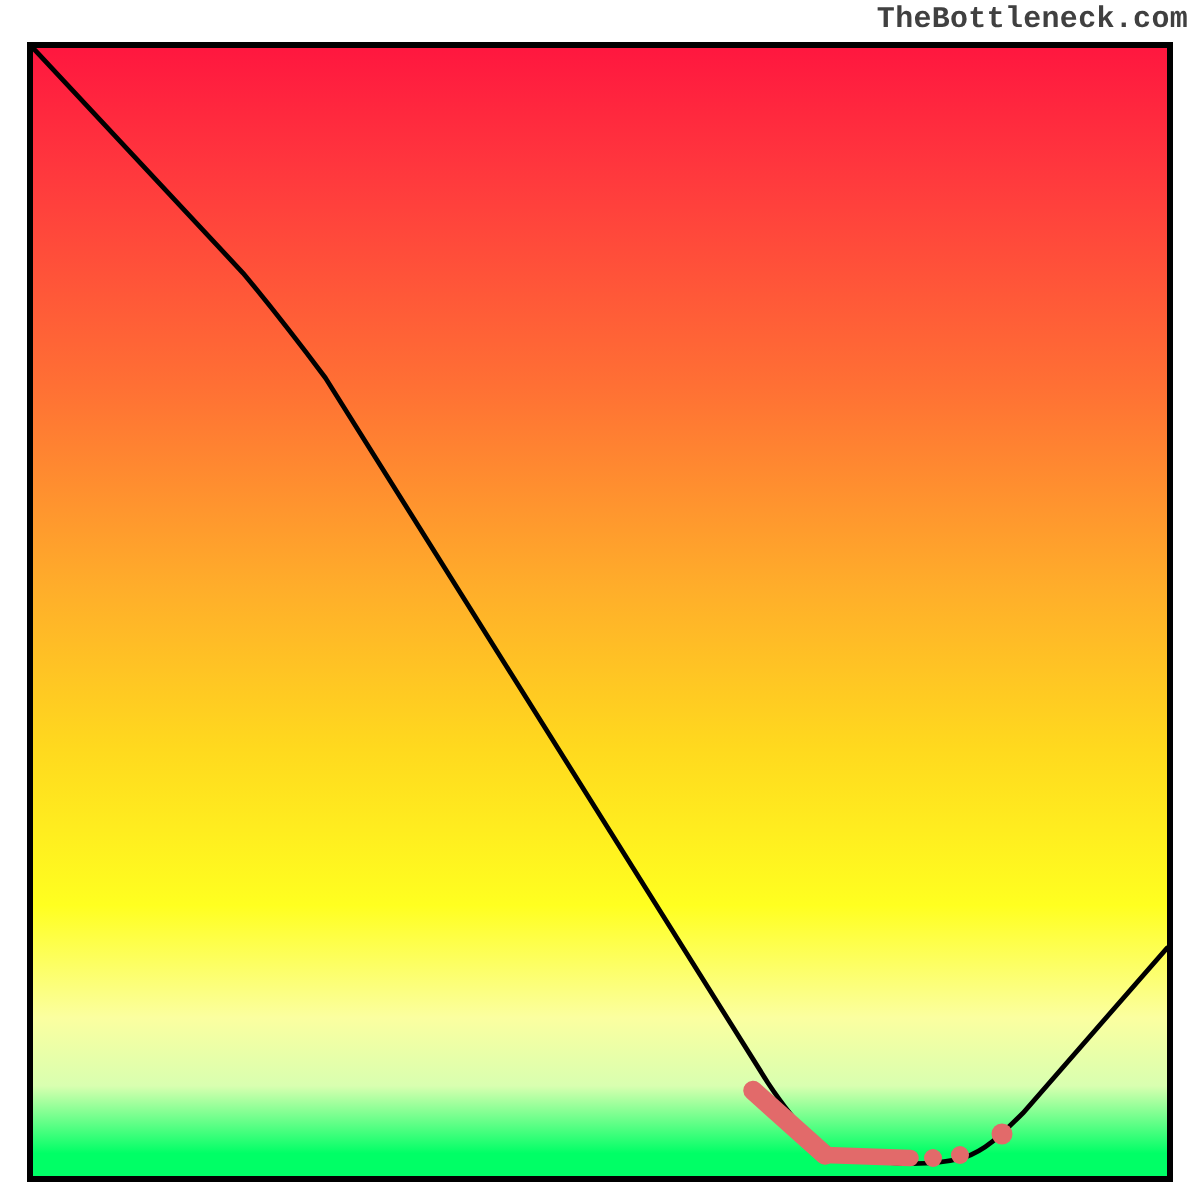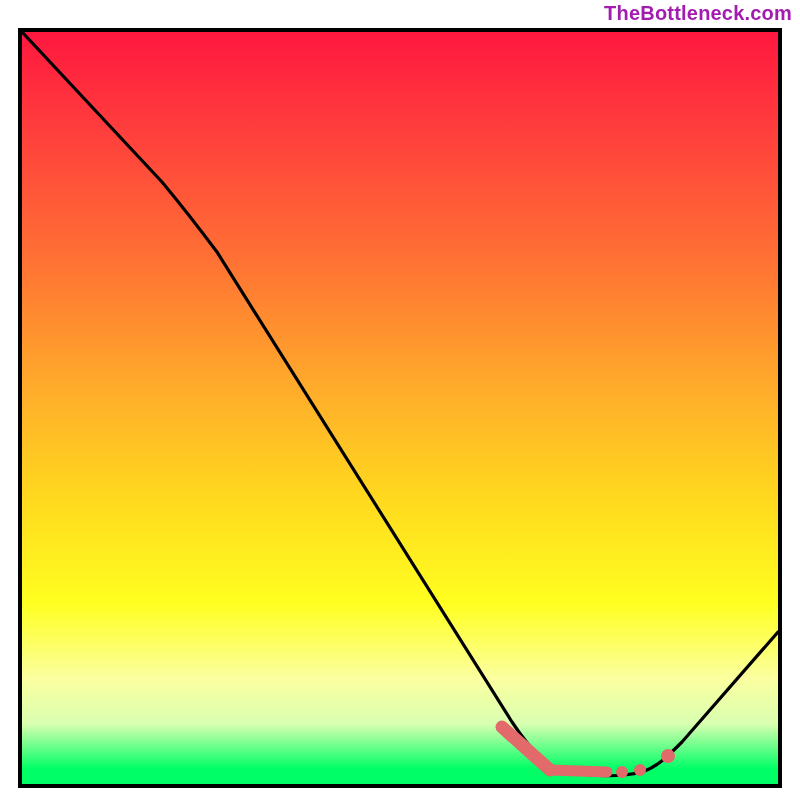--- a/index.html
+++ b/index.html
@@ -12,24 +12,24 @@
   }
   .wrap {
     position: relative;
     width: 800px;
     height: 800px;
   }
   .watermark {
     position: absolute;
     top: 2px;
     right: 8px;
-    font-family: Liberation Sans, sans-serif;
+    font-family: Liberation Mono, monospace;
     font-size: 20px;
     font-weight: 600;
-    color: #a21caf;
+    color: #404040;
     letter-spacing: 0.2px;
     user-select: none;
   }
   .plot-frame {
     position: absolute;
     left: 18px;
     top: 28px;
     width: 764px;
     height: 760px;
     box-sizing: border-box;

